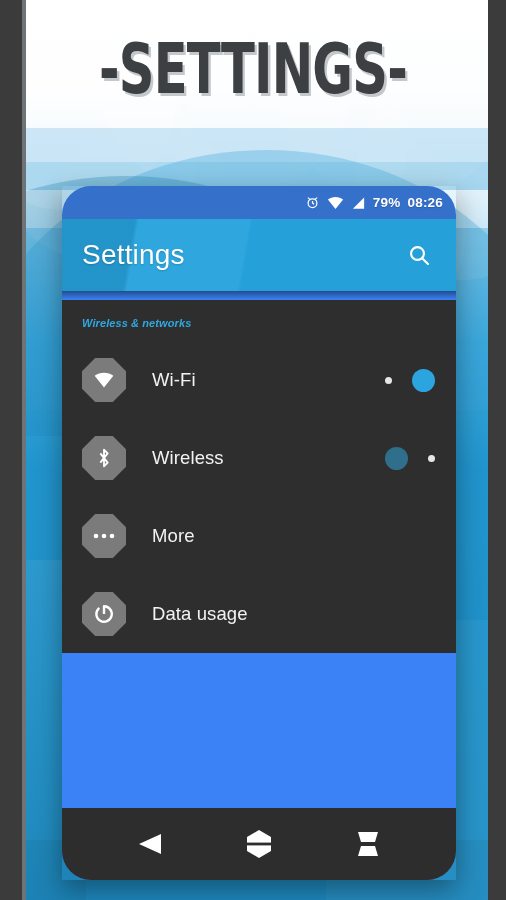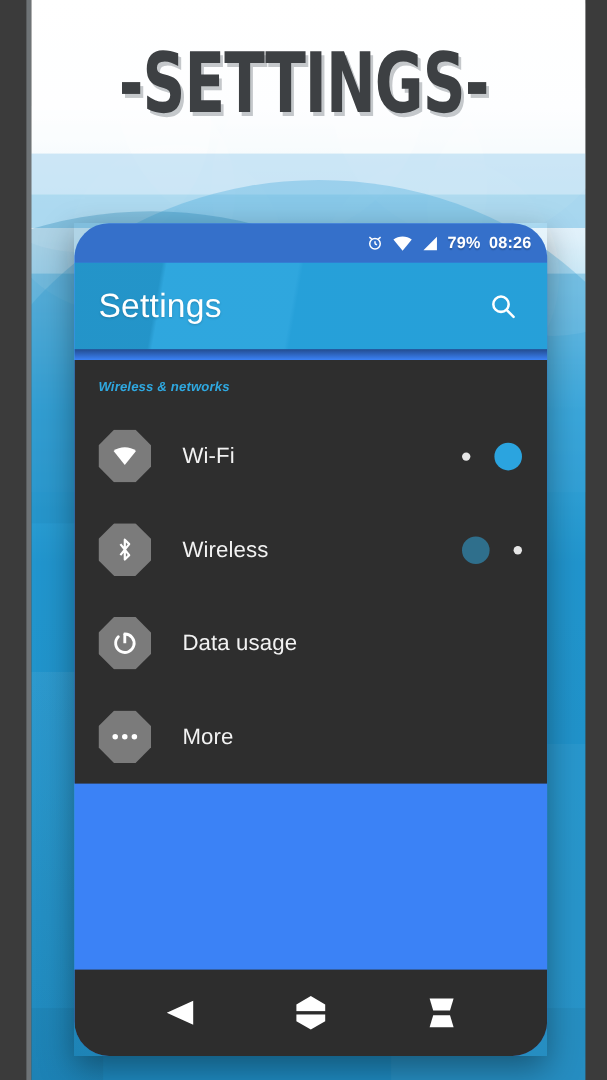--- a/index.html
+++ b/index.html
@@ -258,38 +258,38 @@
           <div class="row-label">Wireless</div>
           <div class="toggle off">
             <span class="tg-big off"></span>
             <span class="tg-small"></span>
           </div>
         </div>
 
 
         <div class="row">
           <div class="row-icon">
-            <svg width="22" height="22" viewBox="0 0 24 24" fill="none" stroke="#fff" stroke-width="2.6">
-              <path d="M12 3.6 A8.4 8.4 0 1 1 6.1 6.1" stroke-linecap="round"></path>
-              <line x1="12" y1="3.6" x2="12" y2="12"></line>
-            </svg>
-          </div>
-          <div class="row-label">Data usage</div>
-        </div>
-
-        <div class="row">
-          <div class="row-icon">
             <svg width="24" height="8" viewBox="0 0 24 8">
               <circle cx="4" cy="4" r="2.3" fill="#fff"></circle>
               <circle cx="12" cy="4" r="2.3" fill="#fff"></circle>
               <circle cx="20" cy="4" r="2.3" fill="#fff"></circle>
             </svg>
           </div>
           <div class="row-label">More</div>
         </div>
+
+        <div class="row">
+          <div class="row-icon">
+            <svg width="22" height="22" viewBox="0 0 24 24" fill="none" stroke="#fff" stroke-width="2.6">
+              <path d="M12 3.6 A8.4 8.4 0 1 1 6.1 6.1" stroke-linecap="round"></path>
+              <line x1="12" y1="3.6" x2="12" y2="12"></line>
+            </svg>
+          </div>
+          <div class="row-label">Data usage</div>
+        </div>
       </div>
 
       <div id="navbar">
         <div class="nav-btn">
           <svg width="30" height="26" viewBox="0 0 30 26">
             <path d="M26 3 L26 23 L4 13 Z M26 3 L26 23 L20 13 Z" fill="#fff"></path>
           </svg>
         </div>
         <div class="nav-btn">
           <svg width="28" height="30" viewBox="0 0 28 30">

